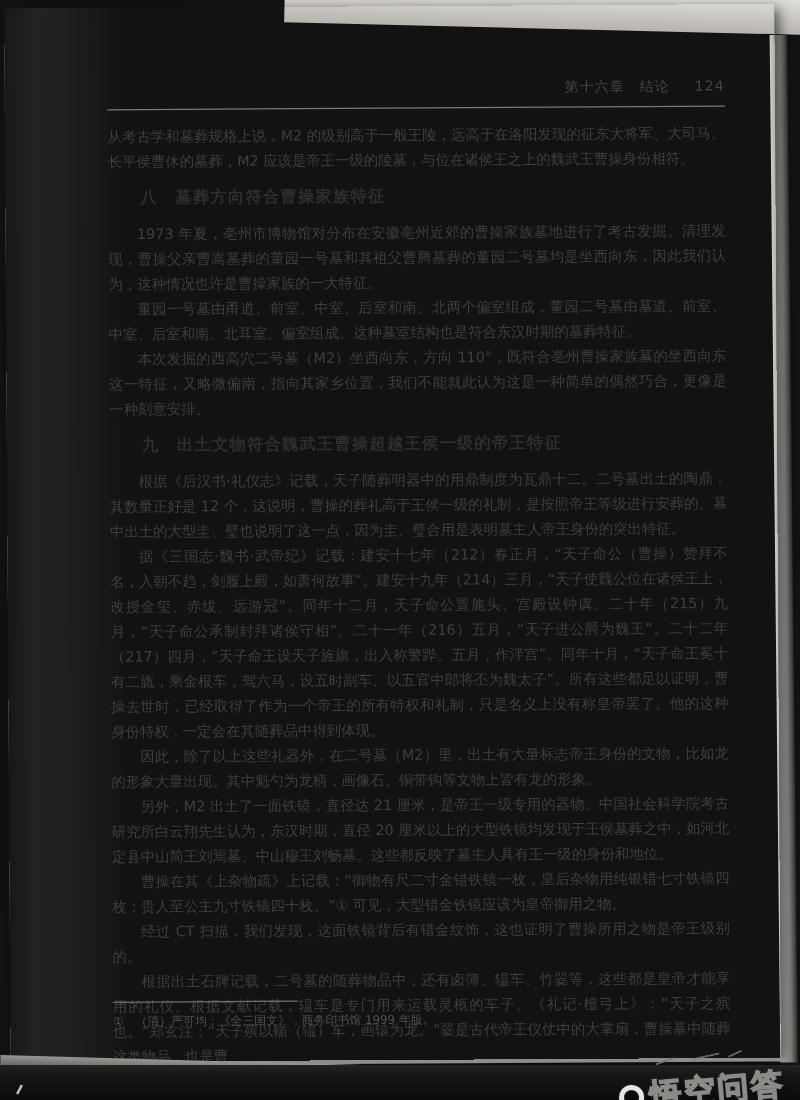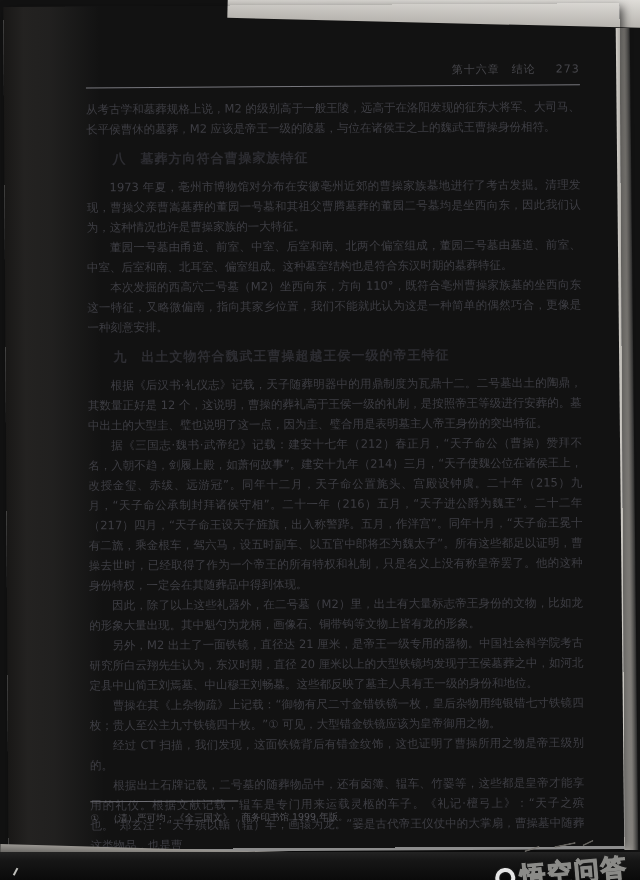--- a/index.html
+++ b/index.html
@@ -100,21 +100,21 @@
 <div class="scene">
   <div class="surface-light"></div>
   <div class="edge-stack"></div>
 
   <div class="page">
     <div class="gutter"></div>
 
     <div class="content">
       <div class="running-head">
         <span>第十六章　结论</span>
-        <span>273</span>
+        <span>124</span>
       </div>
       <div class="rule"></div>
 
       <p class="cont">从考古学和墓葬规格上说，M2 的级别高于一般王陵，远高于在洛阳发现的征东大将军、大司马、长平侯曹休的墓葬，M2 应该是帝王一级的陵墓，与位在诸侯王之上的魏武王曹操身份相符。</p>
 
       <h2>八　墓葬方向符合曹操家族特征</h2>
       <p class="indent">1973 年夏，亳州市博物馆对分布在安徽亳州近郊的曹操家族墓地进行了考古发掘。清理发现，曹操父亲曹嵩墓葬的董园一号墓和其祖父曹腾墓葬的董园二号墓均是坐西向东，因此我们认为，这种情况也许是曹操家族的一大特征。</p>
       <p class="indent">董园一号墓由甬道、前室、中室、后室和南、北两个偏室组成，董园二号墓由墓道、前室、中室、后室和南、北耳室、偏室组成。这种墓室结构也是符合东汉时期的墓葬特征。</p>
       <p class="indent">本次发掘的西高穴二号墓（M2）坐西向东，方向 110°，既符合亳州曹操家族墓的坐西向东这一特征，又略微偏南，指向其家乡位置，我们不能就此认为这是一种简单的偶然巧合，更像是一种刻意安排。</p>
 

